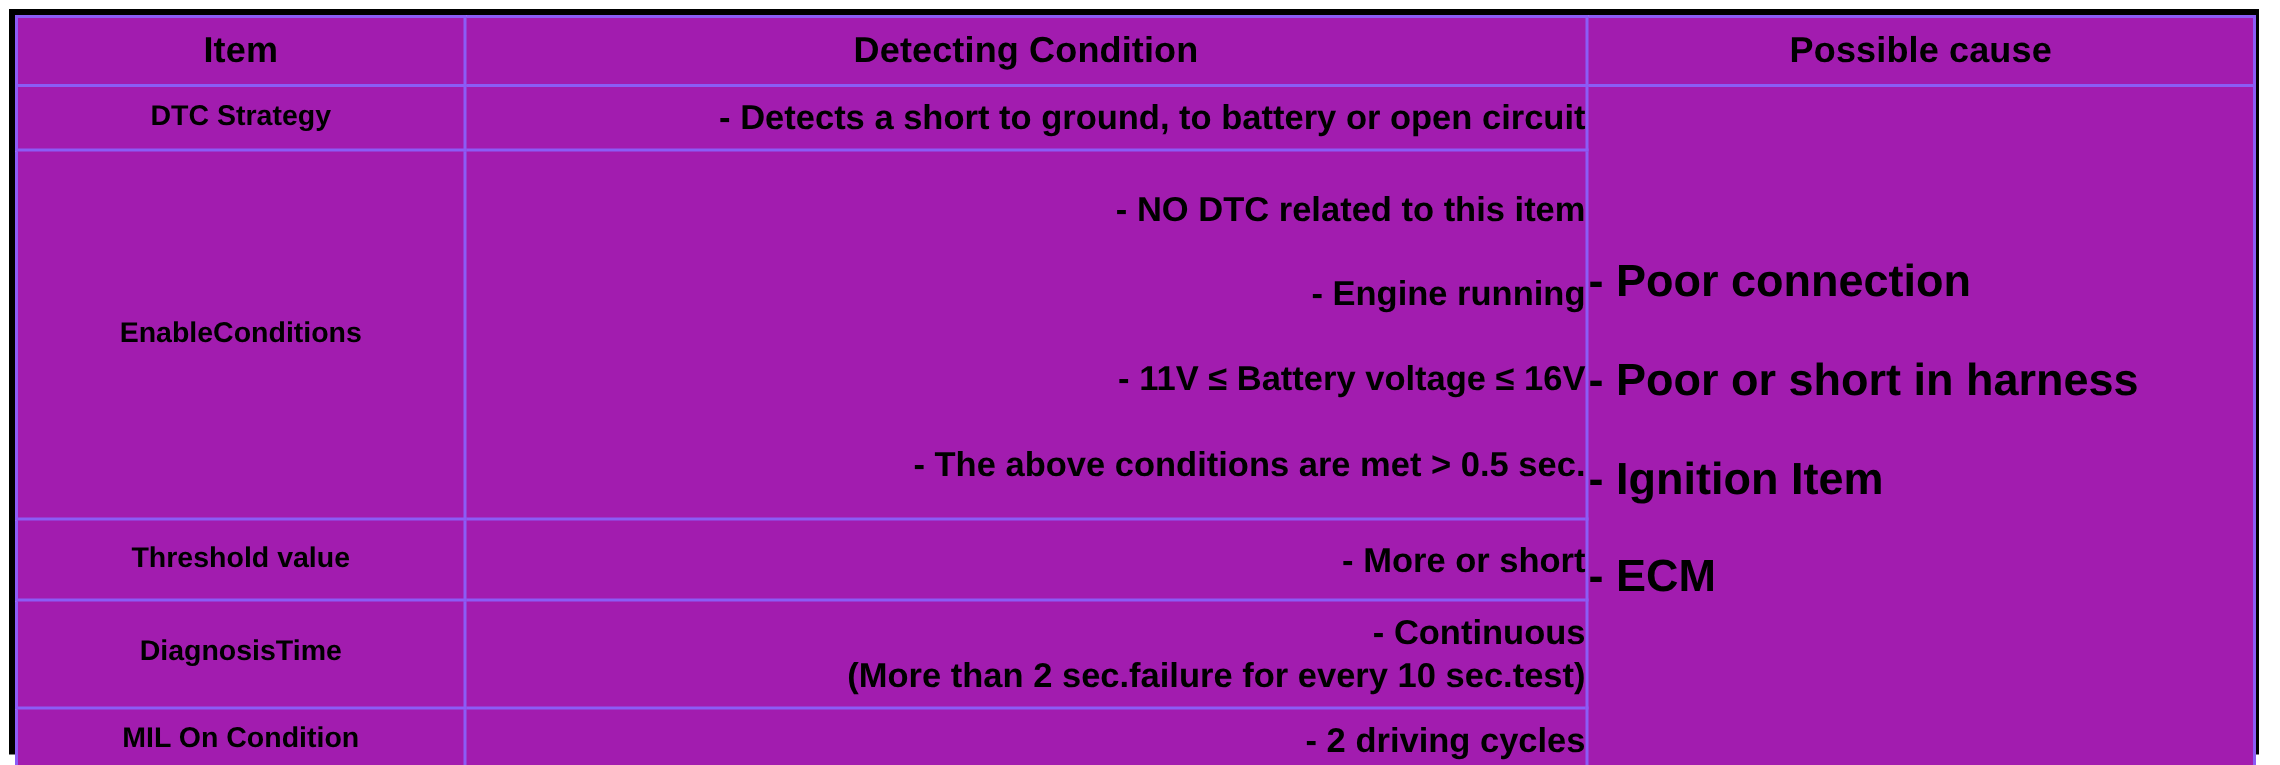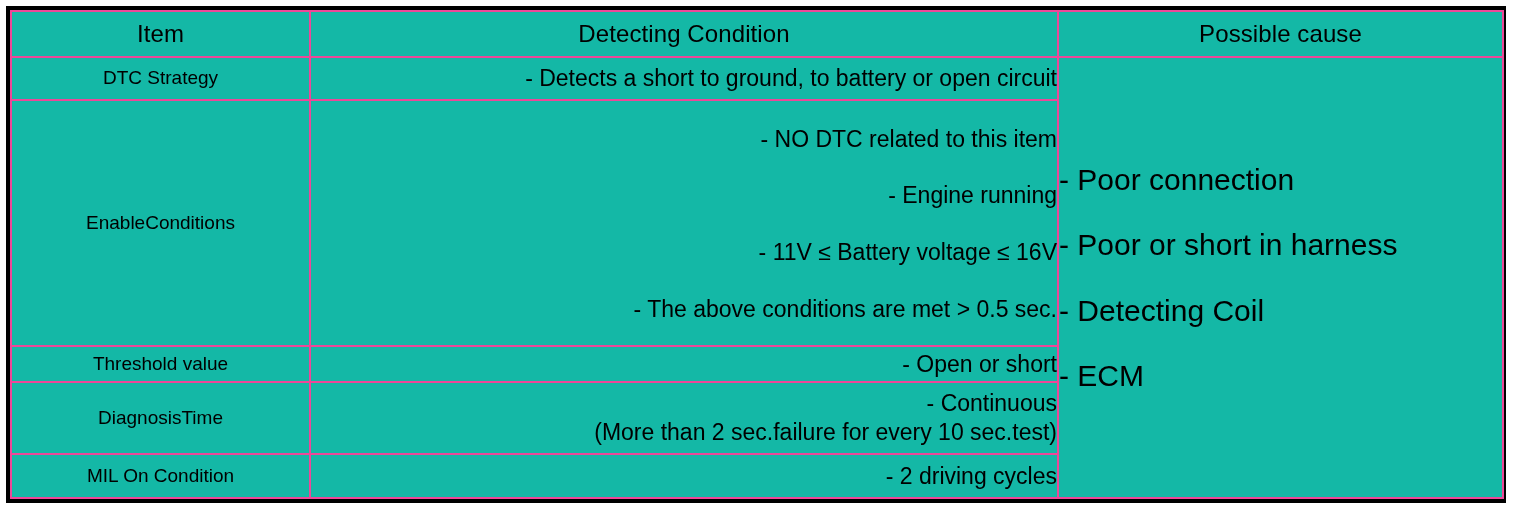--- a/index.html
+++ b/index.html
@@ -35,25 +35,25 @@
   }
 
   .tbl {
     width: 100%;
     height: 100%;
     border-collapse: collapse;
     table-layout: fixed;
   }
 
   .tbl td, .tbl th {
-    border: 2px solid #ec4899;
+    border: 2px solid #8b5cf6;
     padding: 0;
     vertical-align: middle;
-    font-weight: normal;
-    background: #14b8a6;
+    font-weight: bold;
+    background: #a21caf;
   }
 
   
   col.c-item   { width: 299px; }
   col.c-detect { width: 748px; }
   col.c-cause  { width: 445px; }
 
   
   .hdr-cell {
     text-align: center;
@@ -134,42 +134,42 @@
         <tr style="height:43px;">
           <td class="item-cell">DTC Strategy</td>
           <td class="detect-cell">
             <div class="line">-  Detects a short to ground, to battery or open circuit</div>
           </td>
 
           <td class="cause-cell" rowspan="5">
             <div class="cause-list">
               <div class="line">-  Poor connection</div>
               <div class="line">-  Poor or short in harness</div>
-              <div class="line">-  Detecting Coil</div>
+              <div class="line">-  Ignition Item</div>
               <div class="line">-  ECM</div>
             </div>
           </td>
         </tr>
 
         <tr style="height:246px;">
           <td class="item-cell">EnableConditions</td>
           <td class="detect-cell">
             <div class="enable-list">
               <div class="line">-  NO DTC related to this item</div>
               <div class="line">-  Engine running</div>
               <div class="line">-  11V ≤ Battery voltage ≤ 16V</div>
               <div class="line">-  The above conditions are met &gt; 0.5 sec.</div>
             </div>
           </td>
         </tr>
 
-        <tr style="height:36px;">
+        <tr style="height:54px;">
           <td class="item-cell">Threshold value</td>
           <td class="detect-cell">
-            <div class="line">-  Open or short</div>
+            <div class="line">-  More or short</div>
           </td>
         </tr>
 
         <tr style="height:53px;">
           <td class="item-cell">DiagnosisTime</td>
           <td class="detect-cell">
             <div class="diag-block">
               <div class="line">-  Continuous</div>
               <div class="sub-line">(More than 2 sec.failure for every 10 sec.test)</div>
             </div>

